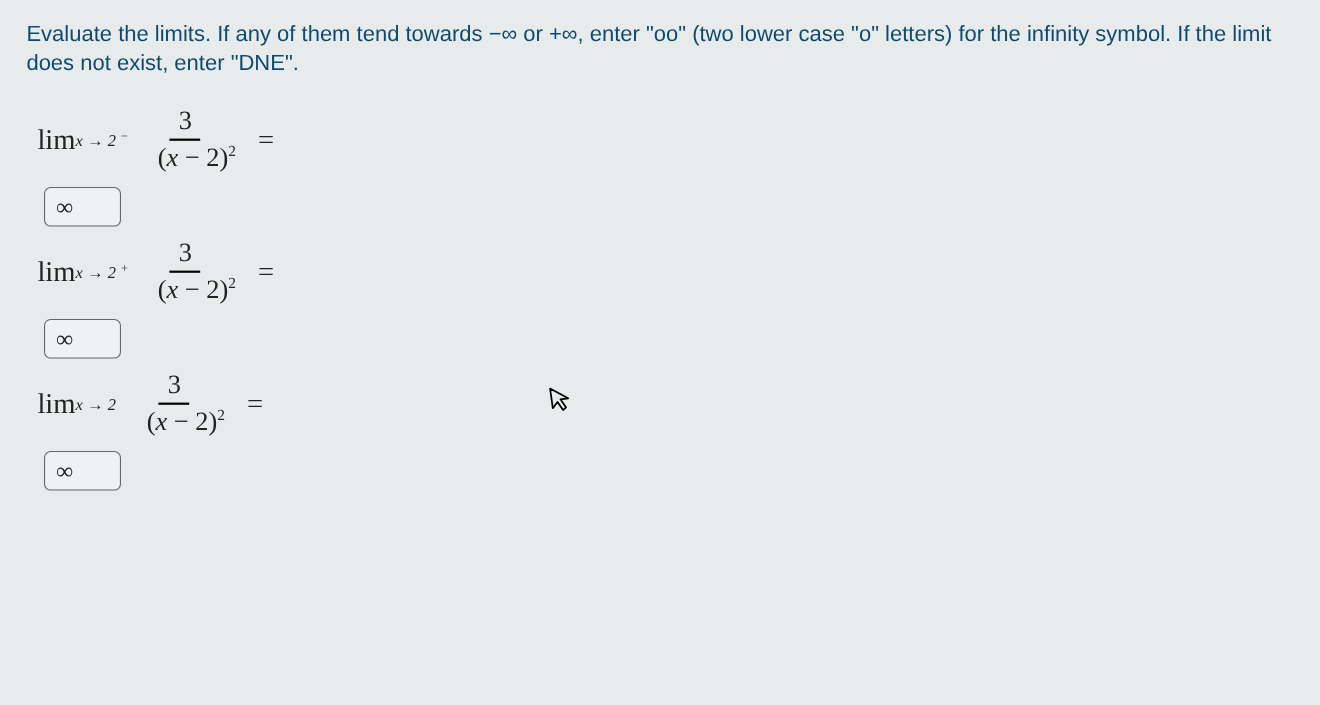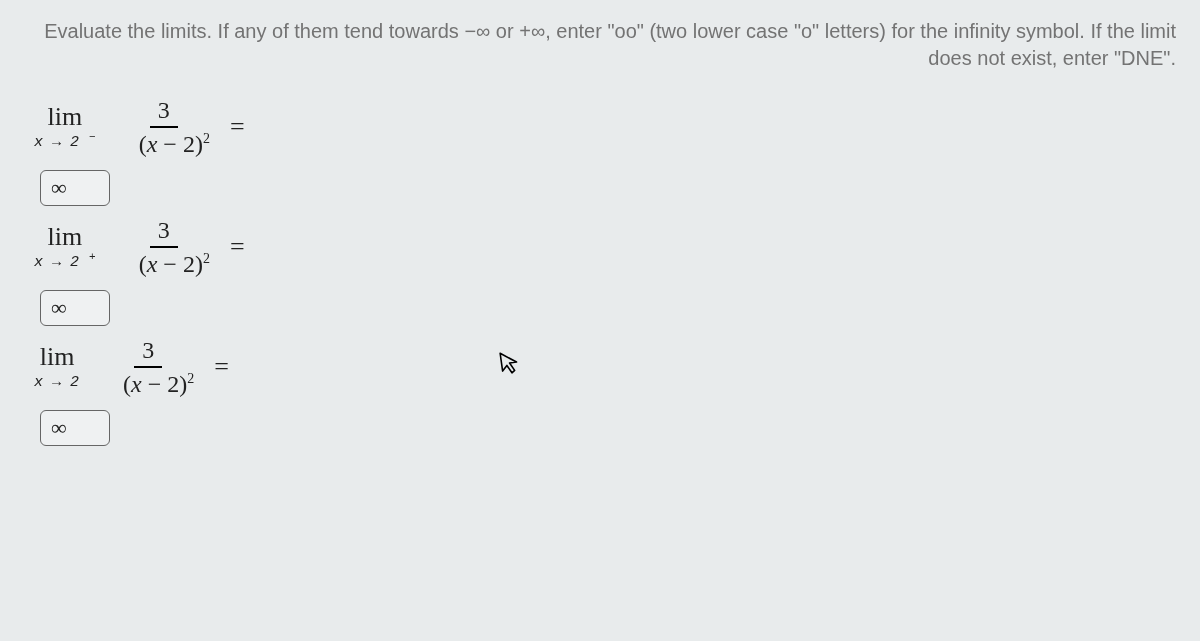--- a/index.html
+++ b/index.html
@@ -14,51 +14,48 @@
   }
   .page {
     padding: 18px 24px;
     box-sizing: border-box;
     width: 100%;
     height: 100%;
     position: relative;
   }
   .instructions {
     font-family: Verdana, Geneva, sans-serif;
-    color: #737373;
+    color: #0c4a6e;
     font-size: 20px;
     line-height: 1.35;
     margin-bottom: 26px;
-    text-align: right;
   }
   .block {
     margin-bottom: 12px;
     margin-left: 10px;
   }
   .limit-row {
     display: flex;
     align-items: center;
     font-size: 24px;
     margin-bottom: 14px;
   }
   .lim {
     display: inline-flex;
-    flex-direction: column;
+    flex-direction: row;
     align-items: center;
-    margin-right: 16px;
     line-height: 1;
   }
   .lim-top {
     font-size: 26px;
   }
   .lim-sub {
     font-size: 15px;
     margin-top: 2px;
     font-style: italic;
-    font-family: Liberation Mono, monospace;
   }
   .lim-sub .arrow {
     font-style: normal;
   }
   .lim-sub sup {
     font-size: 11px;
     font-style: normal;
     margin-left: 1px;
   }
   .frac {

